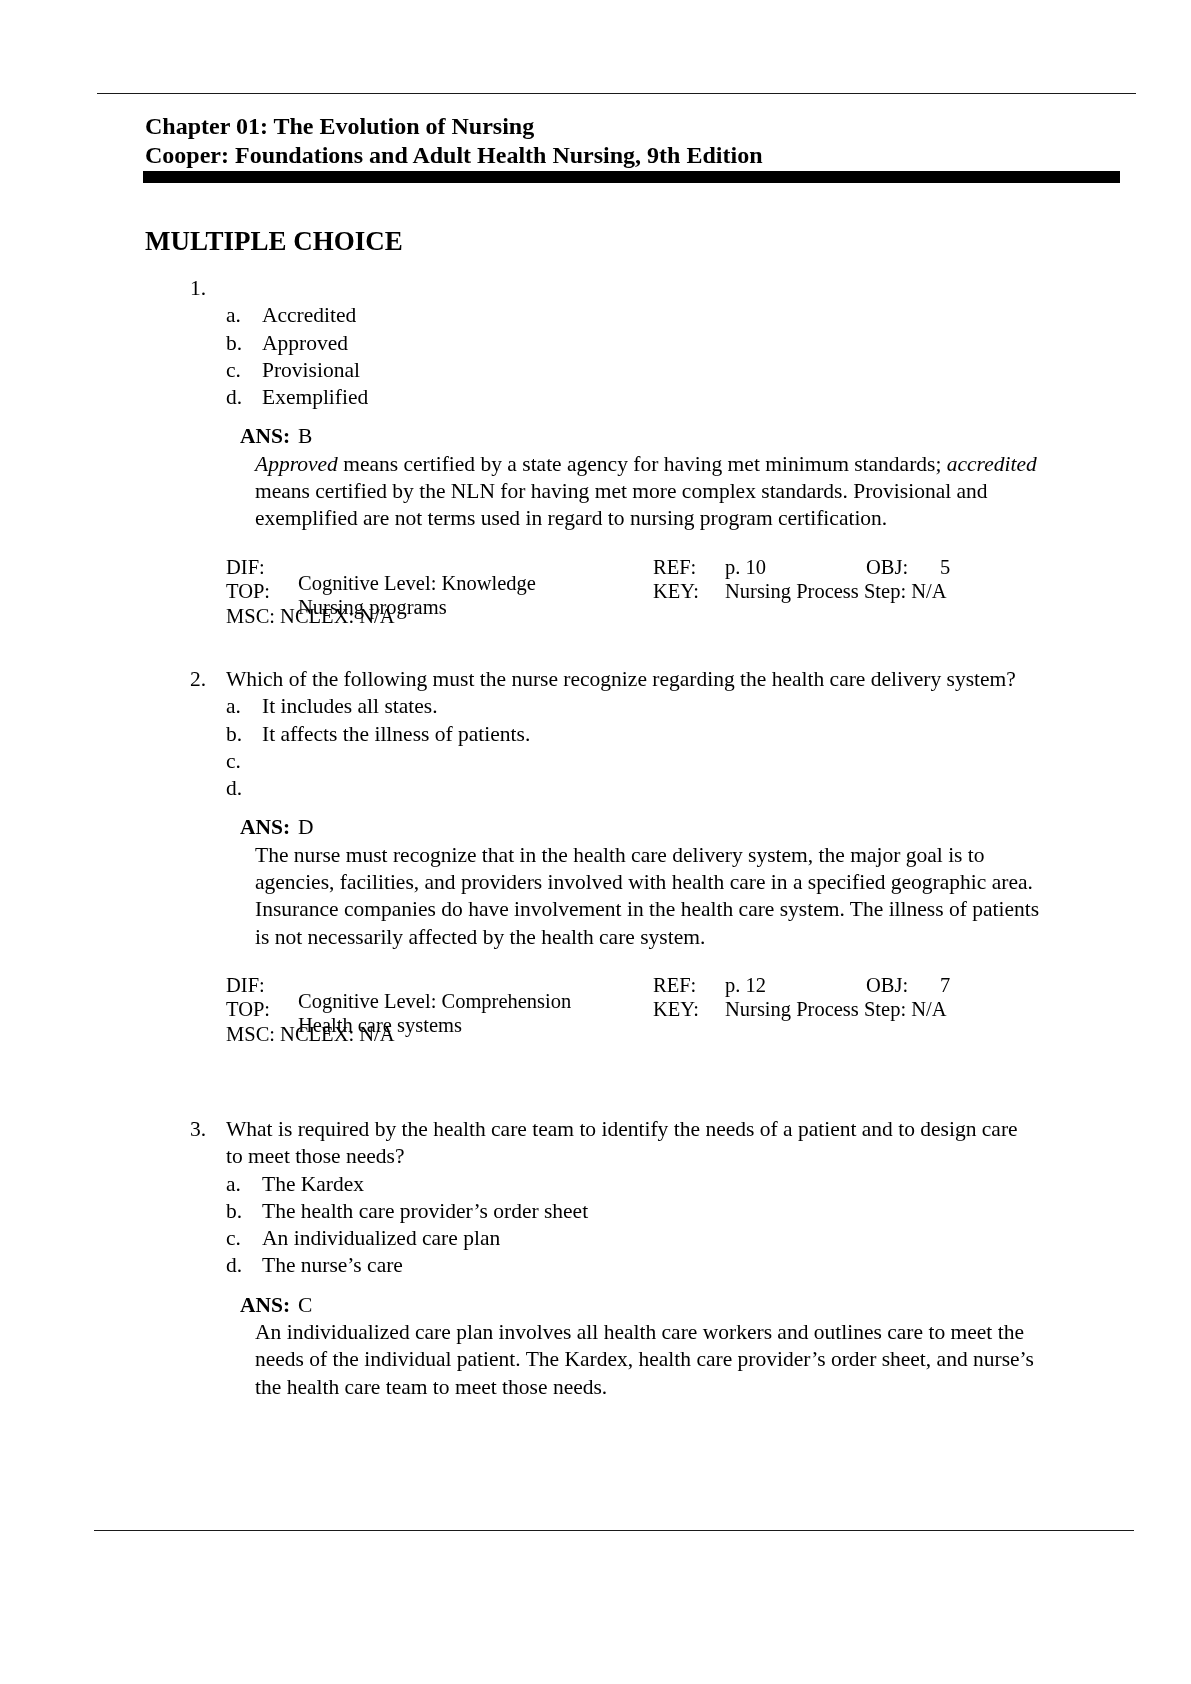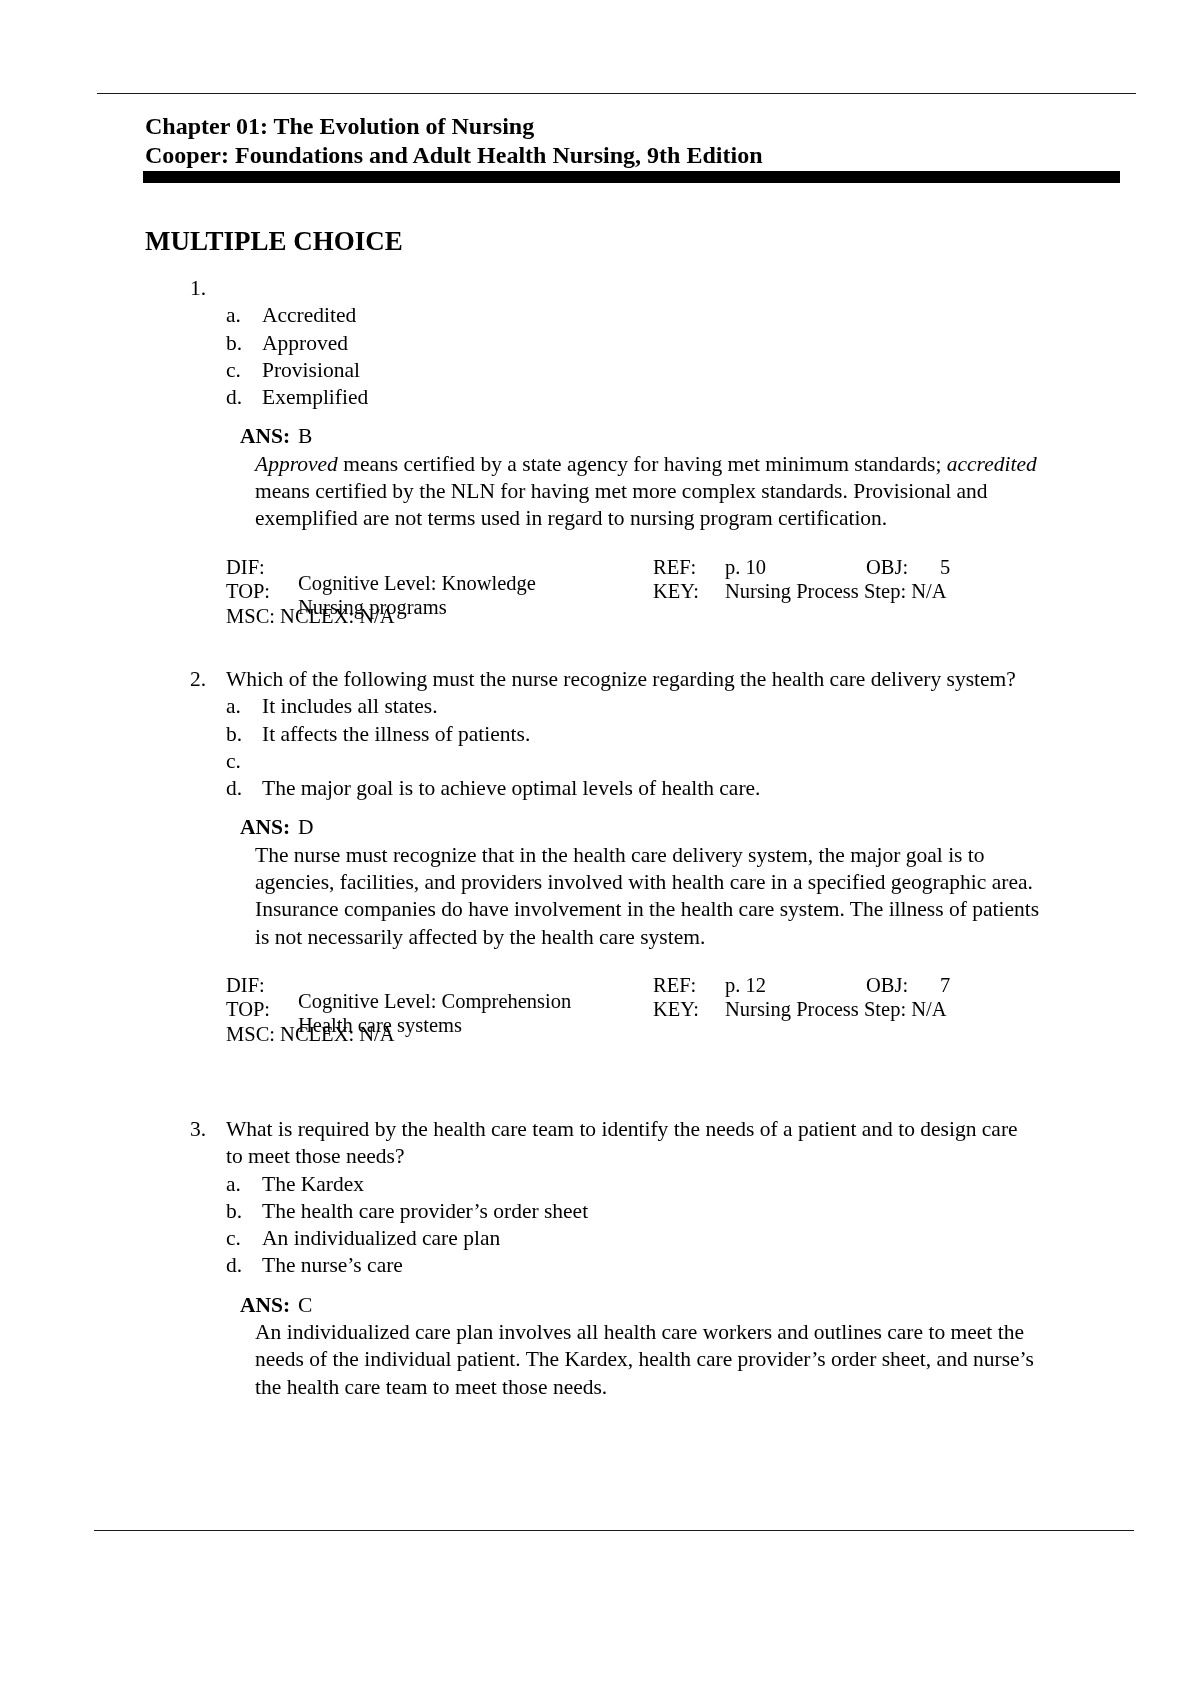--- a/index.html
+++ b/index.html
@@ -118,21 +118,20 @@
     </div>
   <div class="q-line">
       <span class="opt-letter">b.</span>
       <span class="opt-text">It affects the illness of patients.</span>
     </div>
   <div class="q-line">
       <span class="opt-letter">c.</span>
     </div>
   <div class="q-line">
       <span class="opt-letter">d.</span>
-      <span class="opt-text">The major goal is to achieve optimal levels of health care.</span>
     </div>
   <div class="gap"></div>
   <div class="q-line">
     <span class="ans-label">ANS:</span>
     <span class="ans-value">D</span>
   </div>
   <div class="expl-block">
       <div class="q-line">
         <span class="expl"><span>The nurse must recognize that in the health care delivery system, the major goal is to</span></span>
       </div>

